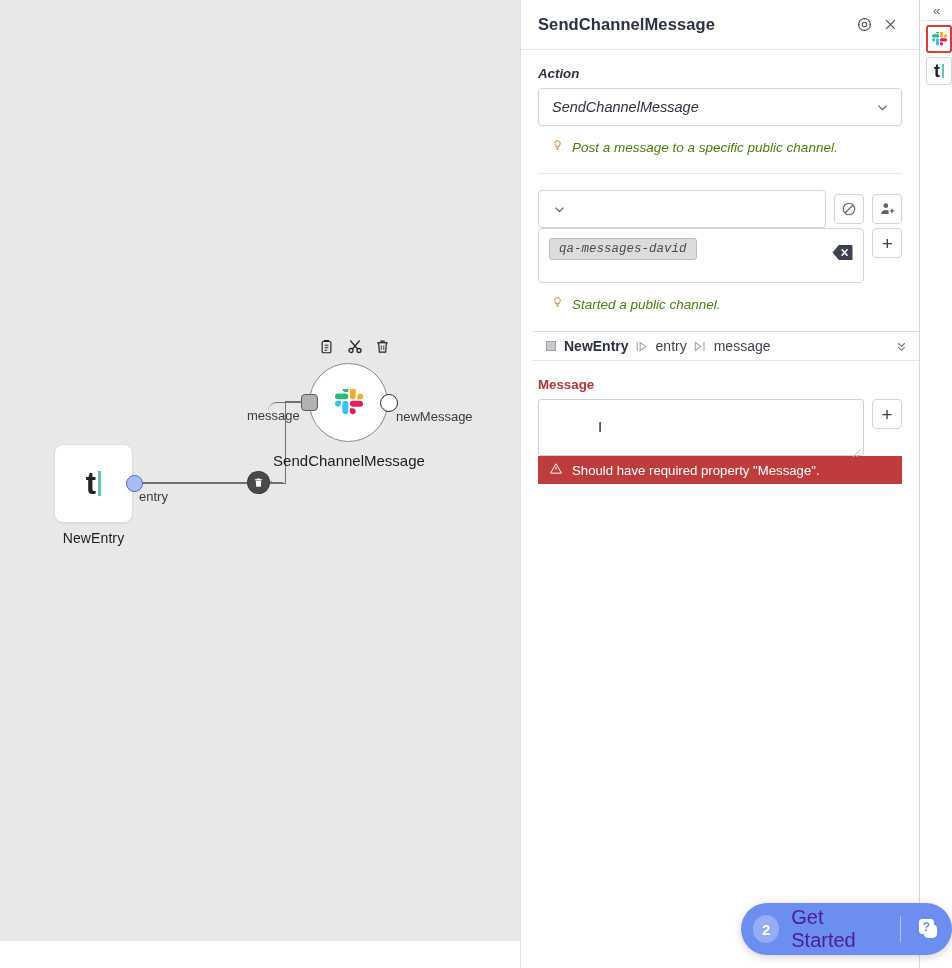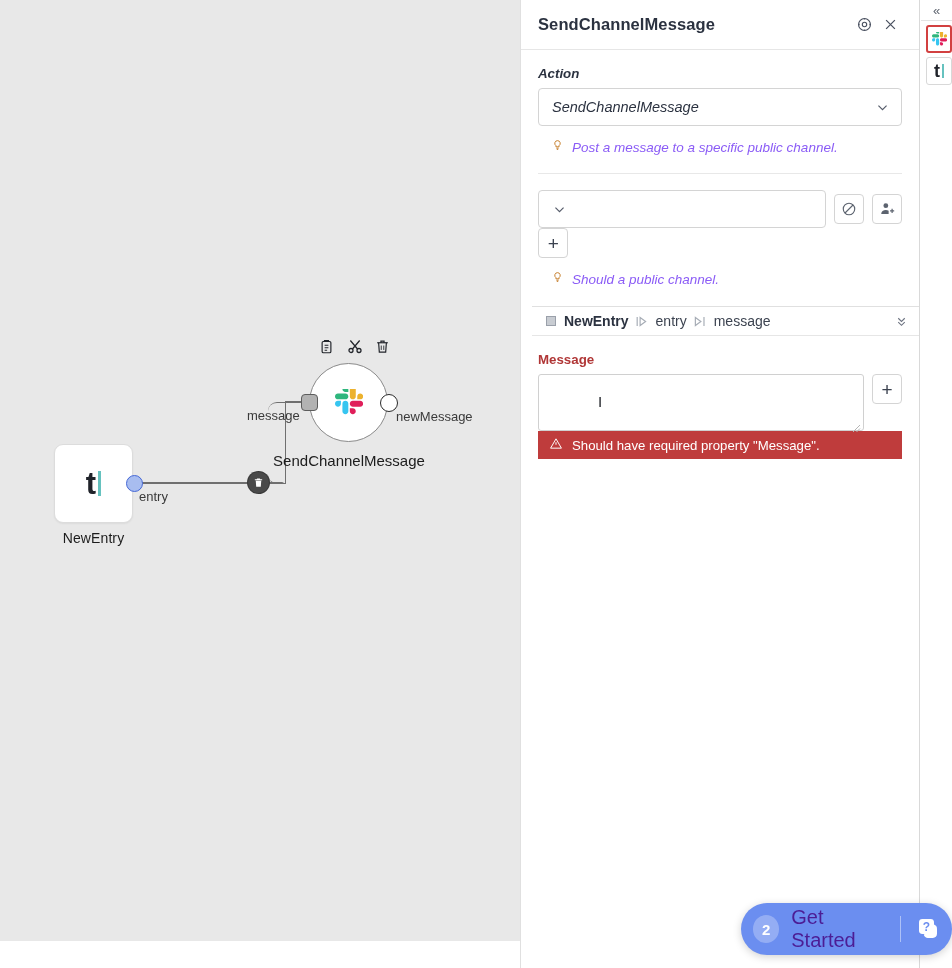--- a/index.html
+++ b/index.html
@@ -151,21 +151,21 @@
     display: flex; align-items: center; padding: 0 11px 0 13px;
     background: #fff; cursor: pointer;
   }
   .select-value { flex: 1; font-size: 14.5px; color: #2b3240; }
   .chev { color: #555c6a; display: flex; align-items: center; }
 
   .hint-row {
     display: flex; align-items: center; gap: 9px;
     margin-top: 12px; padding-left: 14px;
   }
-  .hint-text { font-size: 13.5px; color: #8b5cf6; text-align: center; }
+  .hint-text { font-size: 13.5px; color: #4d7c0f; text-align: center; }
 
   .row { display: flex; align-items: flex-start; gap: 8px; }
   .row .grow { flex: 1; }
   .sq-btn {
     width: 30px; height: 30px; border: 1px solid #d4d4d4; border-radius: 4px;
     background: #fff; display: flex; align-items: center; justify-content: center;
     cursor: pointer; color: #5c636f; flex: 0 0 auto;
   }
   .sq-btn.tall { height: 30px; margin-top: 4px; }
   .plus-btn {
@@ -386,30 +386,39 @@
         <div class="sq-btn tall">
           <svg width="17" height="16" viewBox="0 0 24 24" fill="#5c636f">
             <circle cx="9.5" cy="7" r="3.6"></circle>
             <path d="M2.6 19.4c0-3.7 3.1-5.8 6.9-5.8 1.6 0 3 .35 4.2 1v4.8H2.6z"></path>
             <path d="M18 11.5h1.8v2.3H22v1.8h-2.2v2.3H18v-2.3h-2.2v-1.8H18z"></path>
           </svg>
         </div>
       </div>
 
       <div class="row">
+        <div class="tags-box grow">
+          <span class="tag">qa-messages-david</span>
+          <span class="tag-clear">
+            <svg width="21" height="15" viewBox="0 0 24 18" fill="#3c4250">
+              <path d="M7.6 0H23a1 1 0 0 1 1 1v16a1 1 0 0 1-1 1H7.6L0 9z"></path>
+              <path d="M11 5l7 8M18 5l-7 8" stroke="#ffffff" stroke-width="1.9" fill="none"></path>
+            </svg>
+          </span>
+        </div>
         <div class="plus-btn">+</div>
       </div>
       <div class="hint-row">
         <span>
           <svg width="11" height="14" viewBox="0 0 24 24" fill="none" stroke="#c2751b" stroke-width="2">
             <path d="M12 2.5a6 6 0 0 0-3.4 10.9V16h6.8v-2.6A6 6 0 0 0 12 2.5z"></path>
             <path d="M9.6 19h4.8M10.4 21.6h3.2"></path>
           </svg>
         </span>
-        <span class="hint-text">Should a public channel.</span>
+        <span class="hint-text">Started a public channel.</span>
       </div>
     </div>
 
     <div class="crumb-wrap">
       <div class="crumb-bar">
         <span class="crumb-sq"></span>
         <span class="crumb-root">NewEntry</span>
         <span class="crumb-sep">
           <svg width="13" height="11" viewBox="0 0 14 12" fill="none" stroke="#a7adb6" stroke-width="1.3">
             <path d="M1.2 1.2v9.6"></path>

